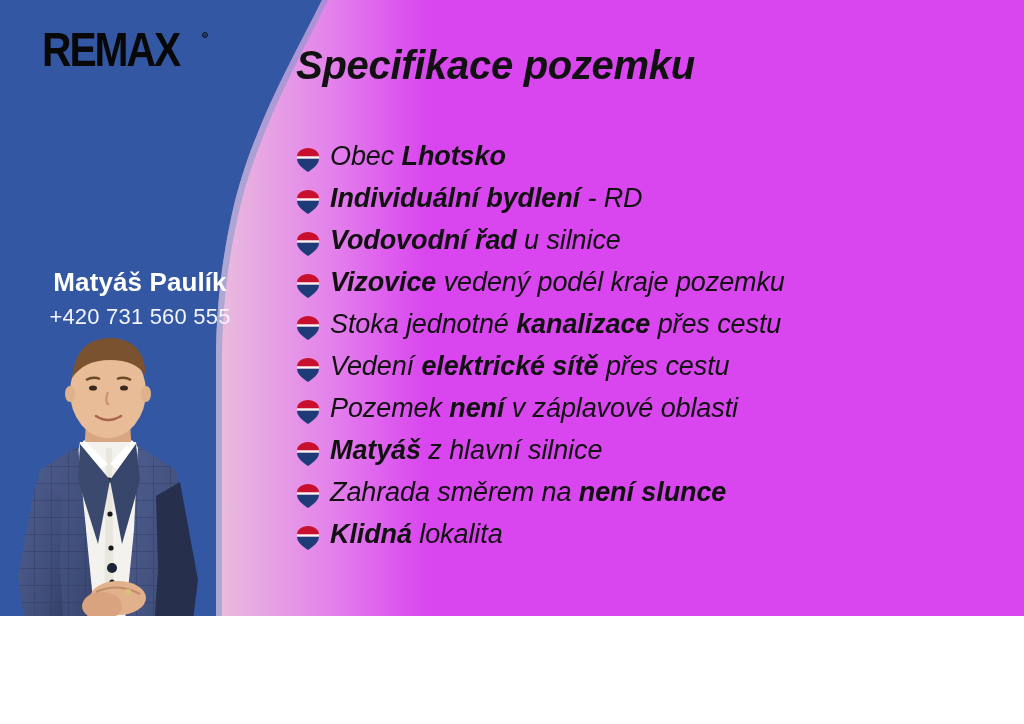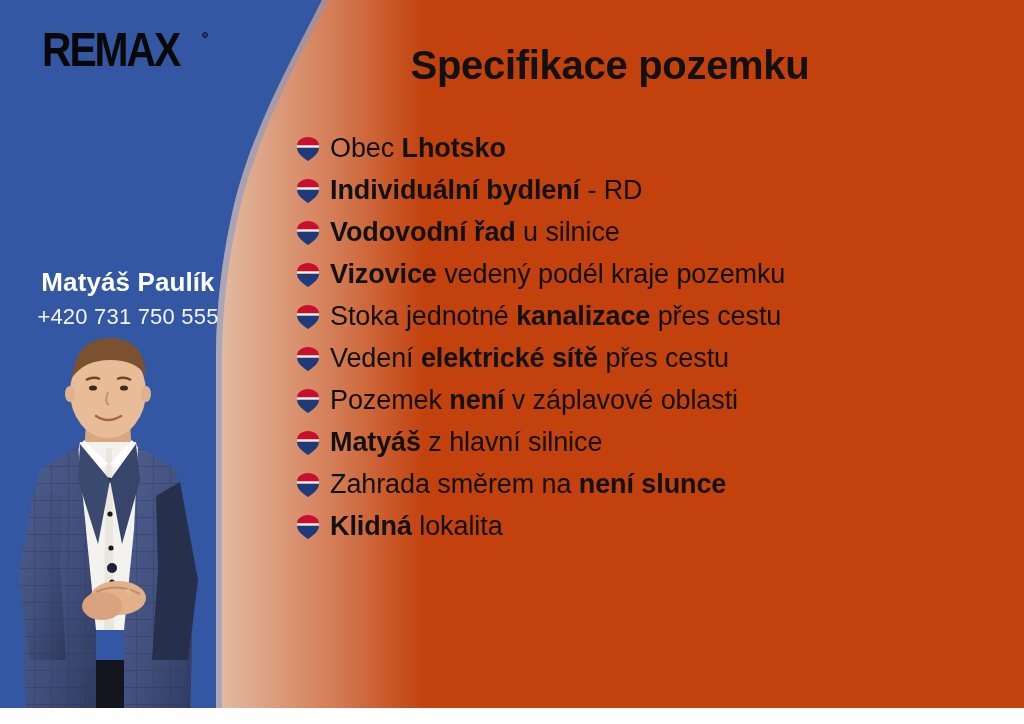--- a/index.html
+++ b/index.html
@@ -6,22 +6,22 @@
   * { margin:0; padding:0; box-sizing:border-box; }
 
   html, body {
     width:1024px; height:724px;
     overflow:hidden;
     font-family:"Liberation Sans", sans-serif;
   }
 
   #card {
     position:relative;
-    width:1024px; height:708px;
-    background:#c2410c;
+    width:1024px; height:616px;
+    background:#d946ef;
     overflow:hidden;
   }
 
   
   #tone-band {
     position:absolute; left:216px; top:0;
     width:210px; height:724px;
     background:linear-gradient(to right, rgba(238,230,214,.75) 0%, rgba(246,240,228,.35) 55%, rgba(250,245,236,0) 100%);
     pointer-events:none;
   }
@@ -36,21 +36,21 @@
 
   
   #logo {
     position:absolute; left:42px; top:28px;
     width:170px; height:48px;
   }
   #logo svg { display:block; width:100%; height:100%; }
 
   
   #agent {
-    position:absolute; left:4px; top:268px;
+    position:absolute; left:16px; top:268px;
     width:216px;
     text-align:center;
     color:#ffffff;
     padding-left:32px;
   }
   #agent-name {
     font-size:26px; font-weight:bold;
     letter-spacing:.1px;
     line-height:1.15;
     white-space:nowrap;
@@ -73,36 +73,37 @@
 
   
   #content {
     position:absolute; left:296px; top:0;
     width:728px; height:724px;
   }
 
   #title {
     position:absolute; left:0; top:43px;
     width:628px;
-    text-align:center;
     font-size:40px; font-weight:bold;
     color:#111111;
     letter-spacing:-.3px;
+    font-style:italic;
   }
 
   #spec-list {
     position:absolute; left:0; top:131px;
     width:728px;
     list-style:none;
   }
 
   .spec-item {
     display:flex;
-    align-items:flex-start;
+    align-items:flex-end;
     height:42px;
+    font-style:italic;
   }
 
   .bullet {
     flex:0 0 auto;
     width:24px; height:26px;
     margin-top:5px;
     margin-right:10px;
   }
   .bullet svg { display:block; width:24px; height:26px; }
 
@@ -136,21 +137,21 @@
       <g fill="#080808" font-family="'Liberation Sans', sans-serif" font-weight="bold">
         <text x="0" y="35" font-size="40" letter-spacing="-2" transform="scale(1.02,1.22) translate(0,-4)">REMAX</text>
       </g>
       <circle cx="163" cy="7" r="2.4" fill="none" stroke="#080808" stroke-width="1"></circle>
       <text x="163" y="9.2" font-size="4" fill="#080808" text-anchor="middle" font-family="'Liberation Sans', sans-serif">R</text>
     </svg>
   </div>
 
   <div id="agent">
     <div id="agent-name">Matyáš Paulík</div>
-    <div id="agent-phone">+420 731 750 555</div>
+    <div id="agent-phone">+420 731 560 555</div>
   </div>
 
   <div id="portrait">
     <svg viewBox="0 0 216 394" xmlns="http://www.w3.org/2000/svg" aria-hidden="true">
       <defs>
         <linearGradient id="suit" x1="0" y1="0" x2="1" y2="1">
           <stop offset="0%" stop-color="#4E5E8E"></stop>
           <stop offset="55%" stop-color="#414F7C"></stop>
           <stop offset="100%" stop-color="#2E3A5E"></stop>
         </linearGradient>

